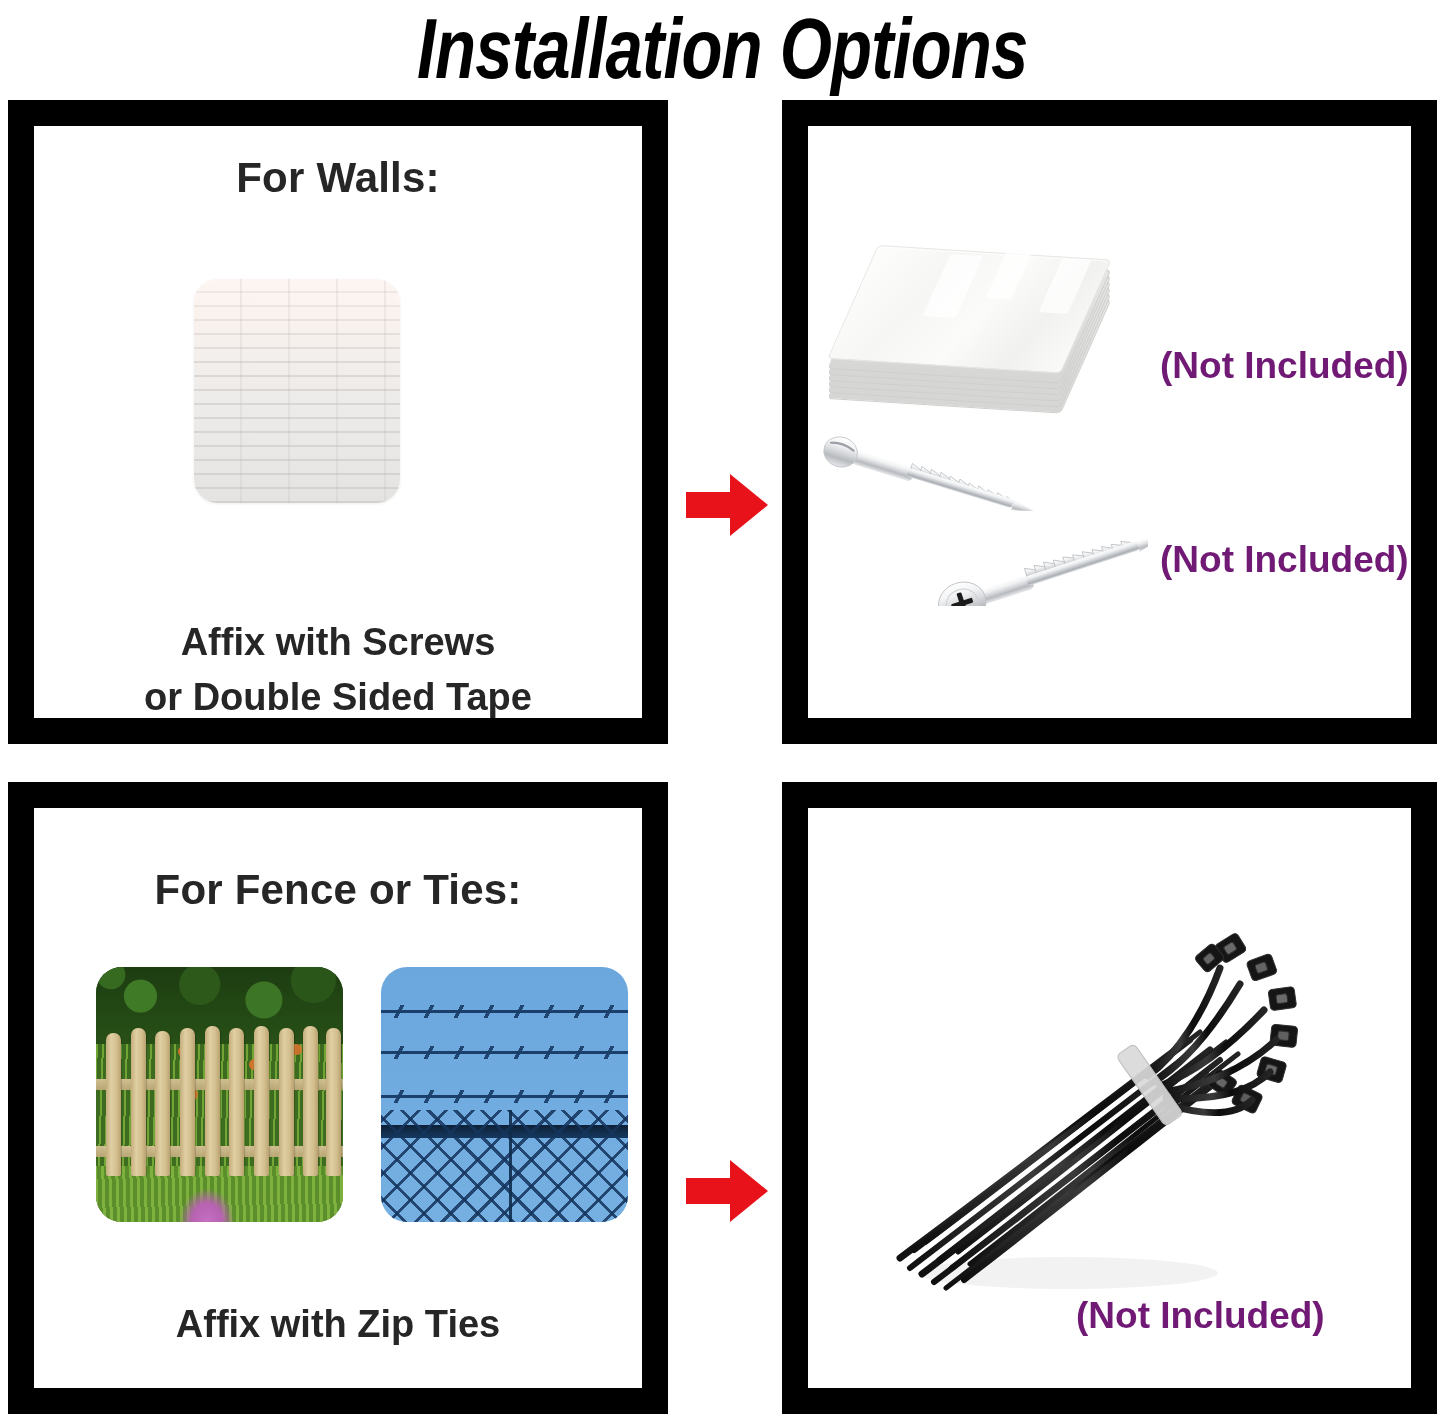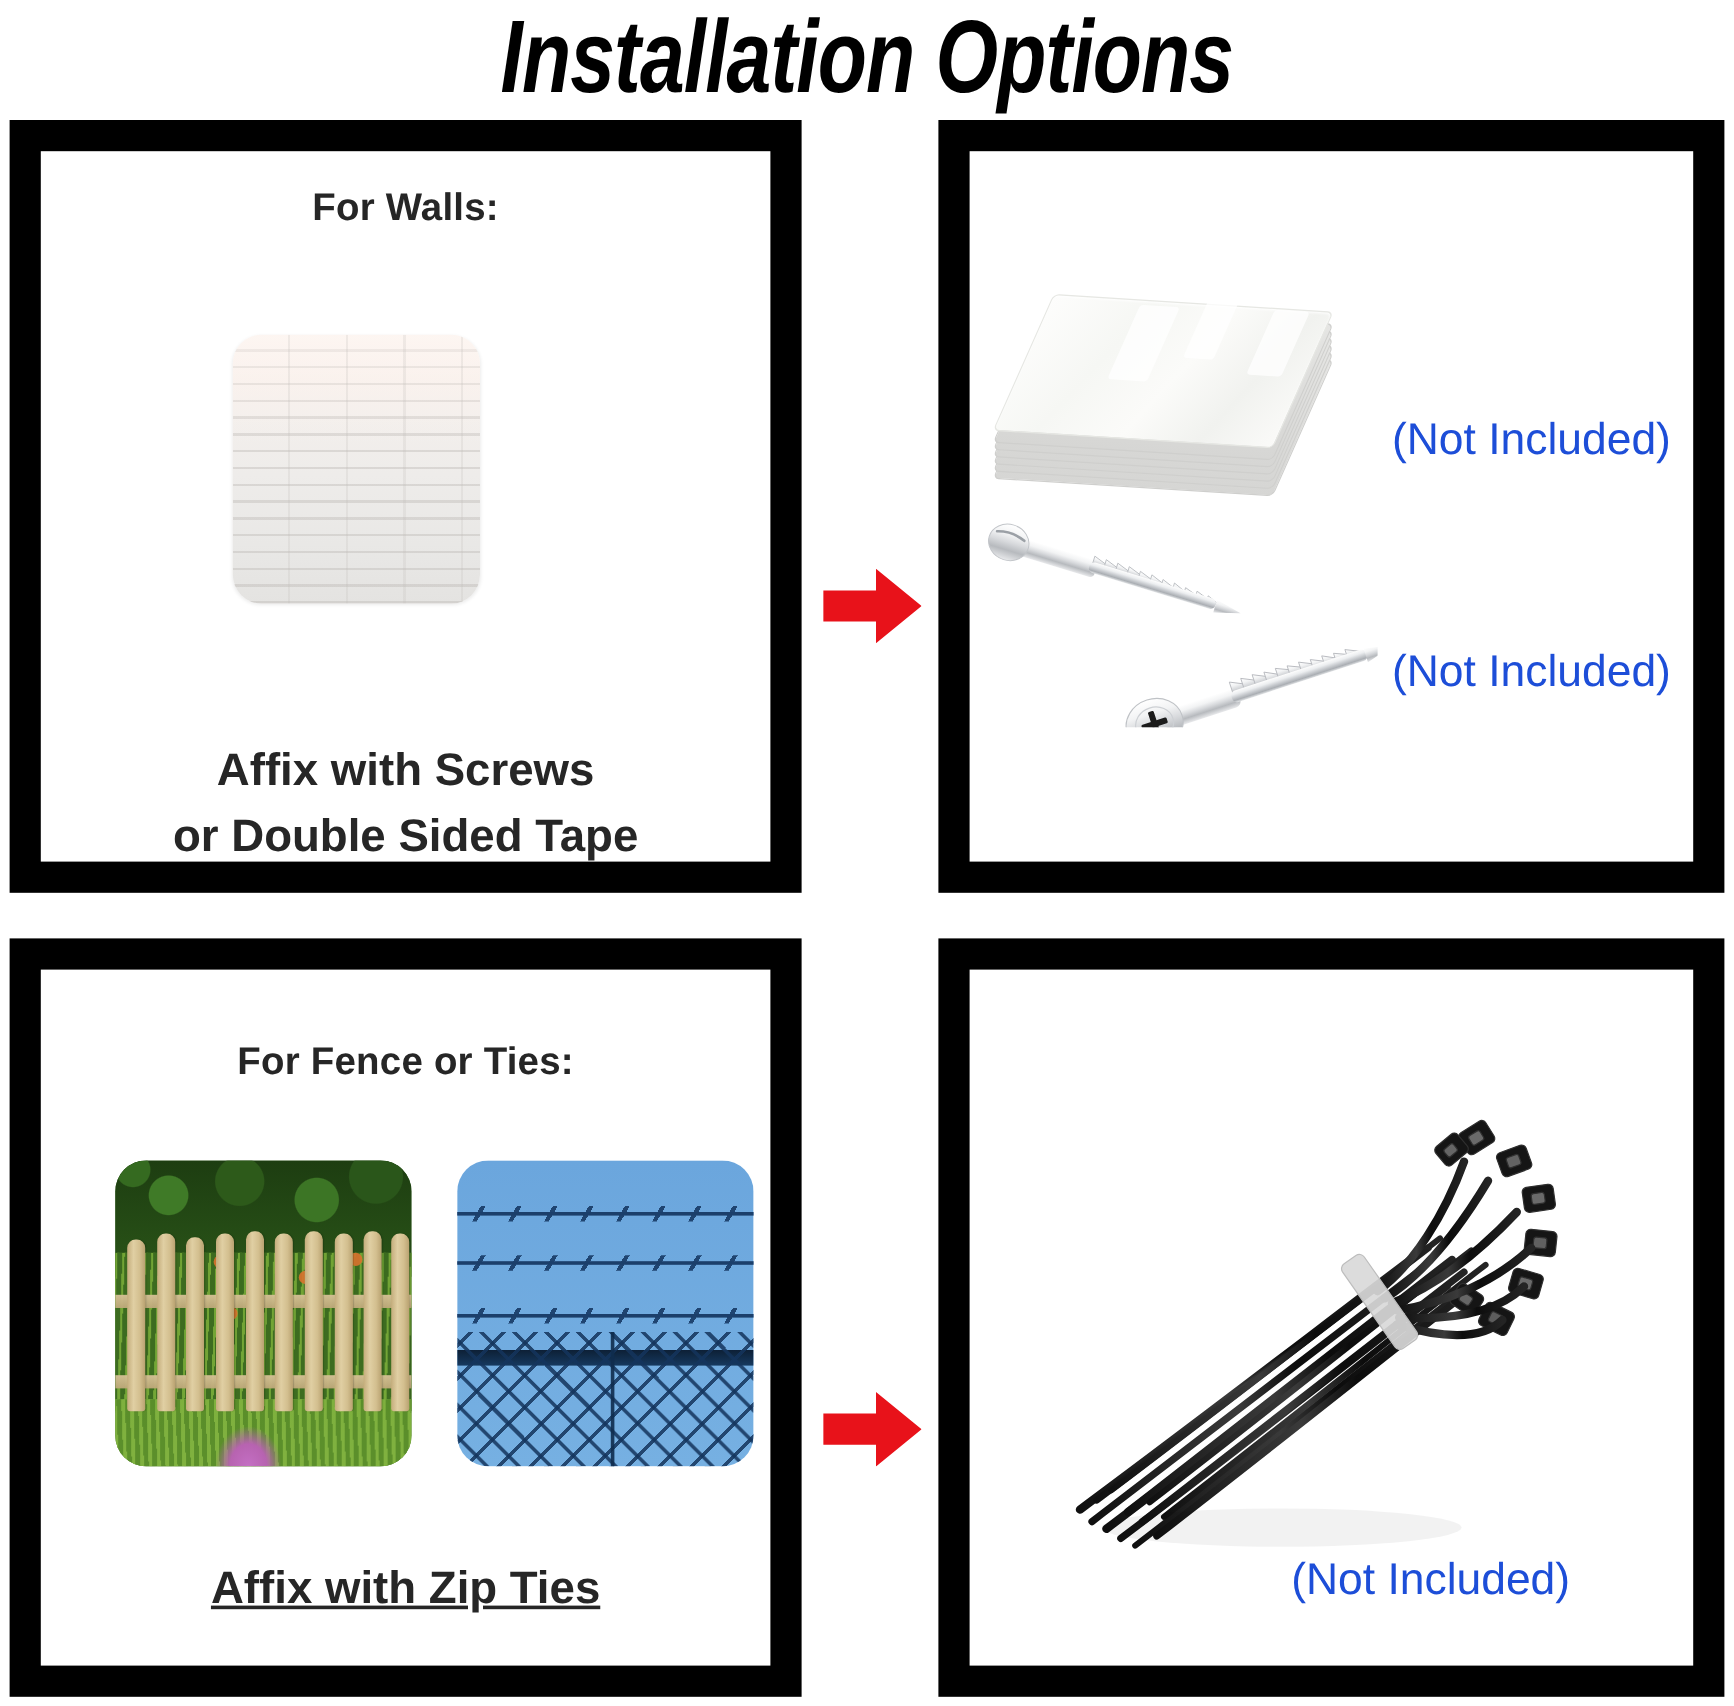--- a/index.html
+++ b/index.html
@@ -64,40 +64,40 @@
   #panel-wallparts  { left: 782px; top: 4px;   width: 655px; height: 644px; }
   #panel-fence      { left: 8px;   top: 686px; width: 660px; height: 632px; }
   #panel-fenceparts { left: 782px; top: 686px; width: 655px; height: 632px; }
 
   
   .panel-heading {
     position: absolute;
     left: 0;
     width: 100%;
     text-align: center;
-    font-size: 32px;
+    font-size: 42px;
     font-weight: bold;
     color: #262626;
     letter-spacing: 0.2px;
   }
   .panel-caption {
     position: absolute;
     left: 0;
     width: 100%;
     text-align: center;
     font-size: 38px;
     font-weight: bold;
     color: #262626;
     line-height: 52px;
   }
   .not-included {
     position: absolute;
     font-size: 37px;
-    font-weight: normal;
-    color: #1d4ed8;
+    font-weight: bold;
+    color: #701a75;
     white-space: nowrap;
   }
 
   
   .arrow {
     position: absolute;
     width: 82px;
     height: 62px;
   }
   #arrow-top    { left: 686px; top: 378px; }
@@ -425,21 +425,21 @@
       <div class="photo" id="photo-chain">
         <div class="chain-sky"></div>
         <div class="barb-wire" style="top:17%;"></div>
         <div class="barb-wire" style="top:33%;"></div>
         <div class="barb-wire" style="top:50%;"></div>
         <div class="chain-rail" style="top:62%;"></div>
         <div class="chain-mesh"></div>
         <div class="chain-post"></div>
       </div>
 
-      <div class="panel-caption" style="top:490px;text-decoration:underline;">Affix with Zip Ties</div>
+      <div class="panel-caption" style="top:490px;">Affix with Zip Ties</div>
     </div>
   </div>
 
   <div class="panel" id="panel-fenceparts">
     <div class="panel-inner">
 
       <svg class="ziptie-bundle" viewBox="0 0 460 380" width="460" height="380">
         <defs>
           <linearGradient id="tieBody" x1="0" y1="0" x2="1" y2="0">
             <stop offset="0%" stop-color="#101010"></stop>

